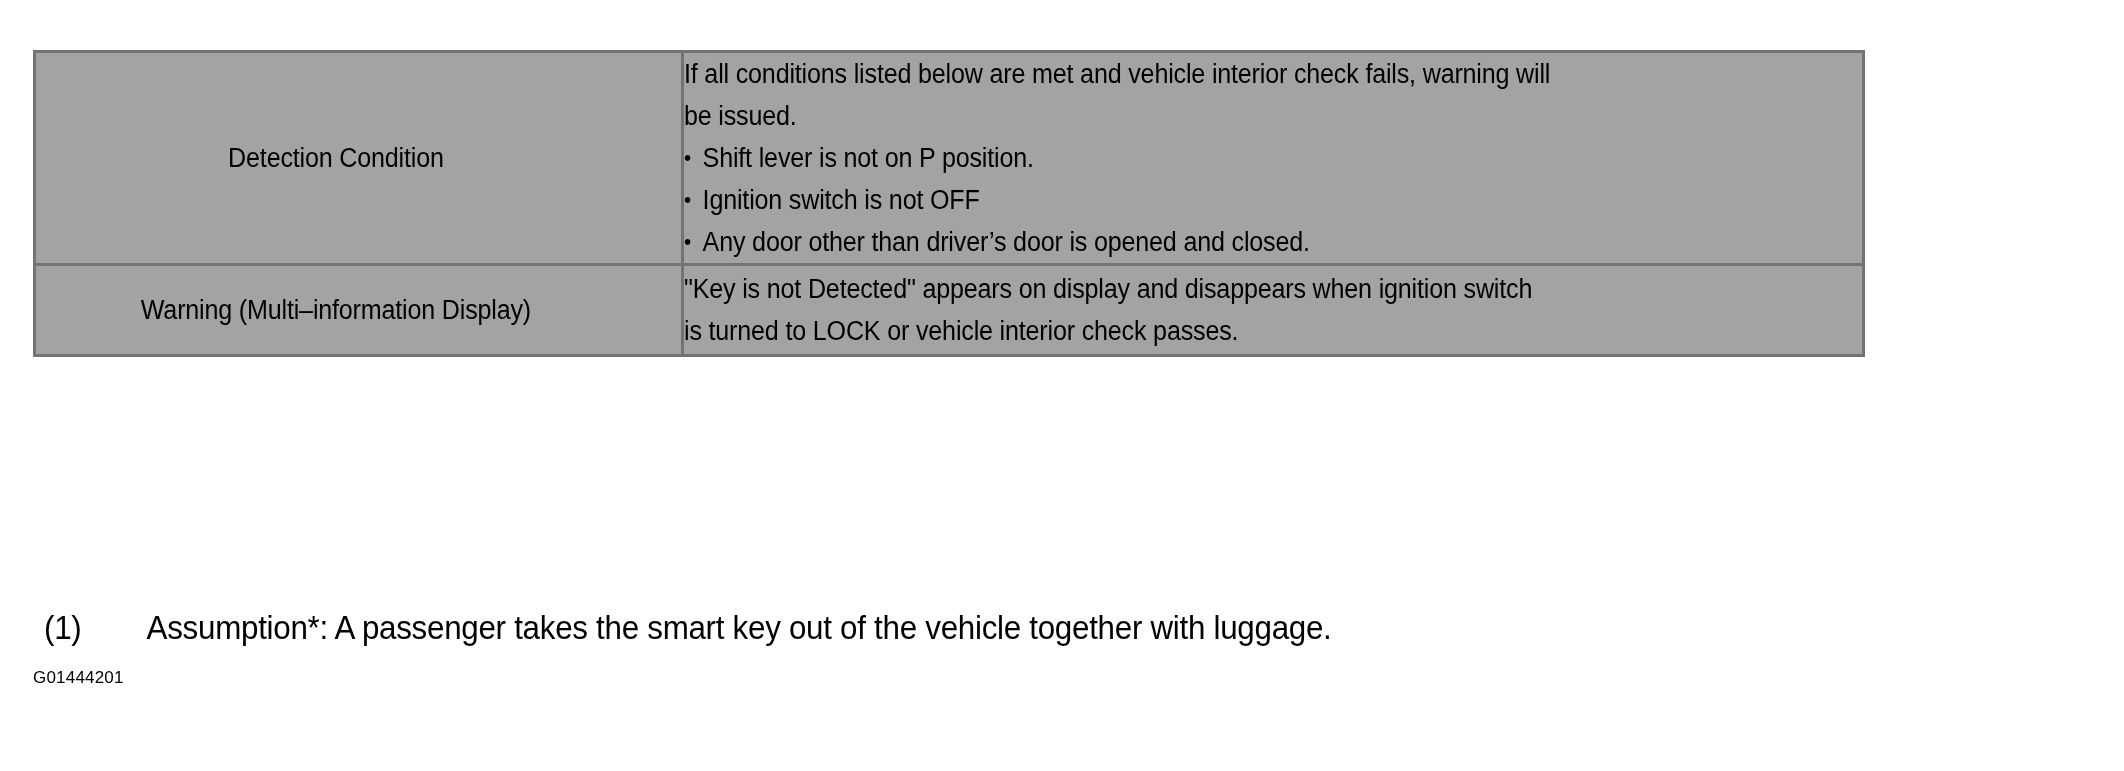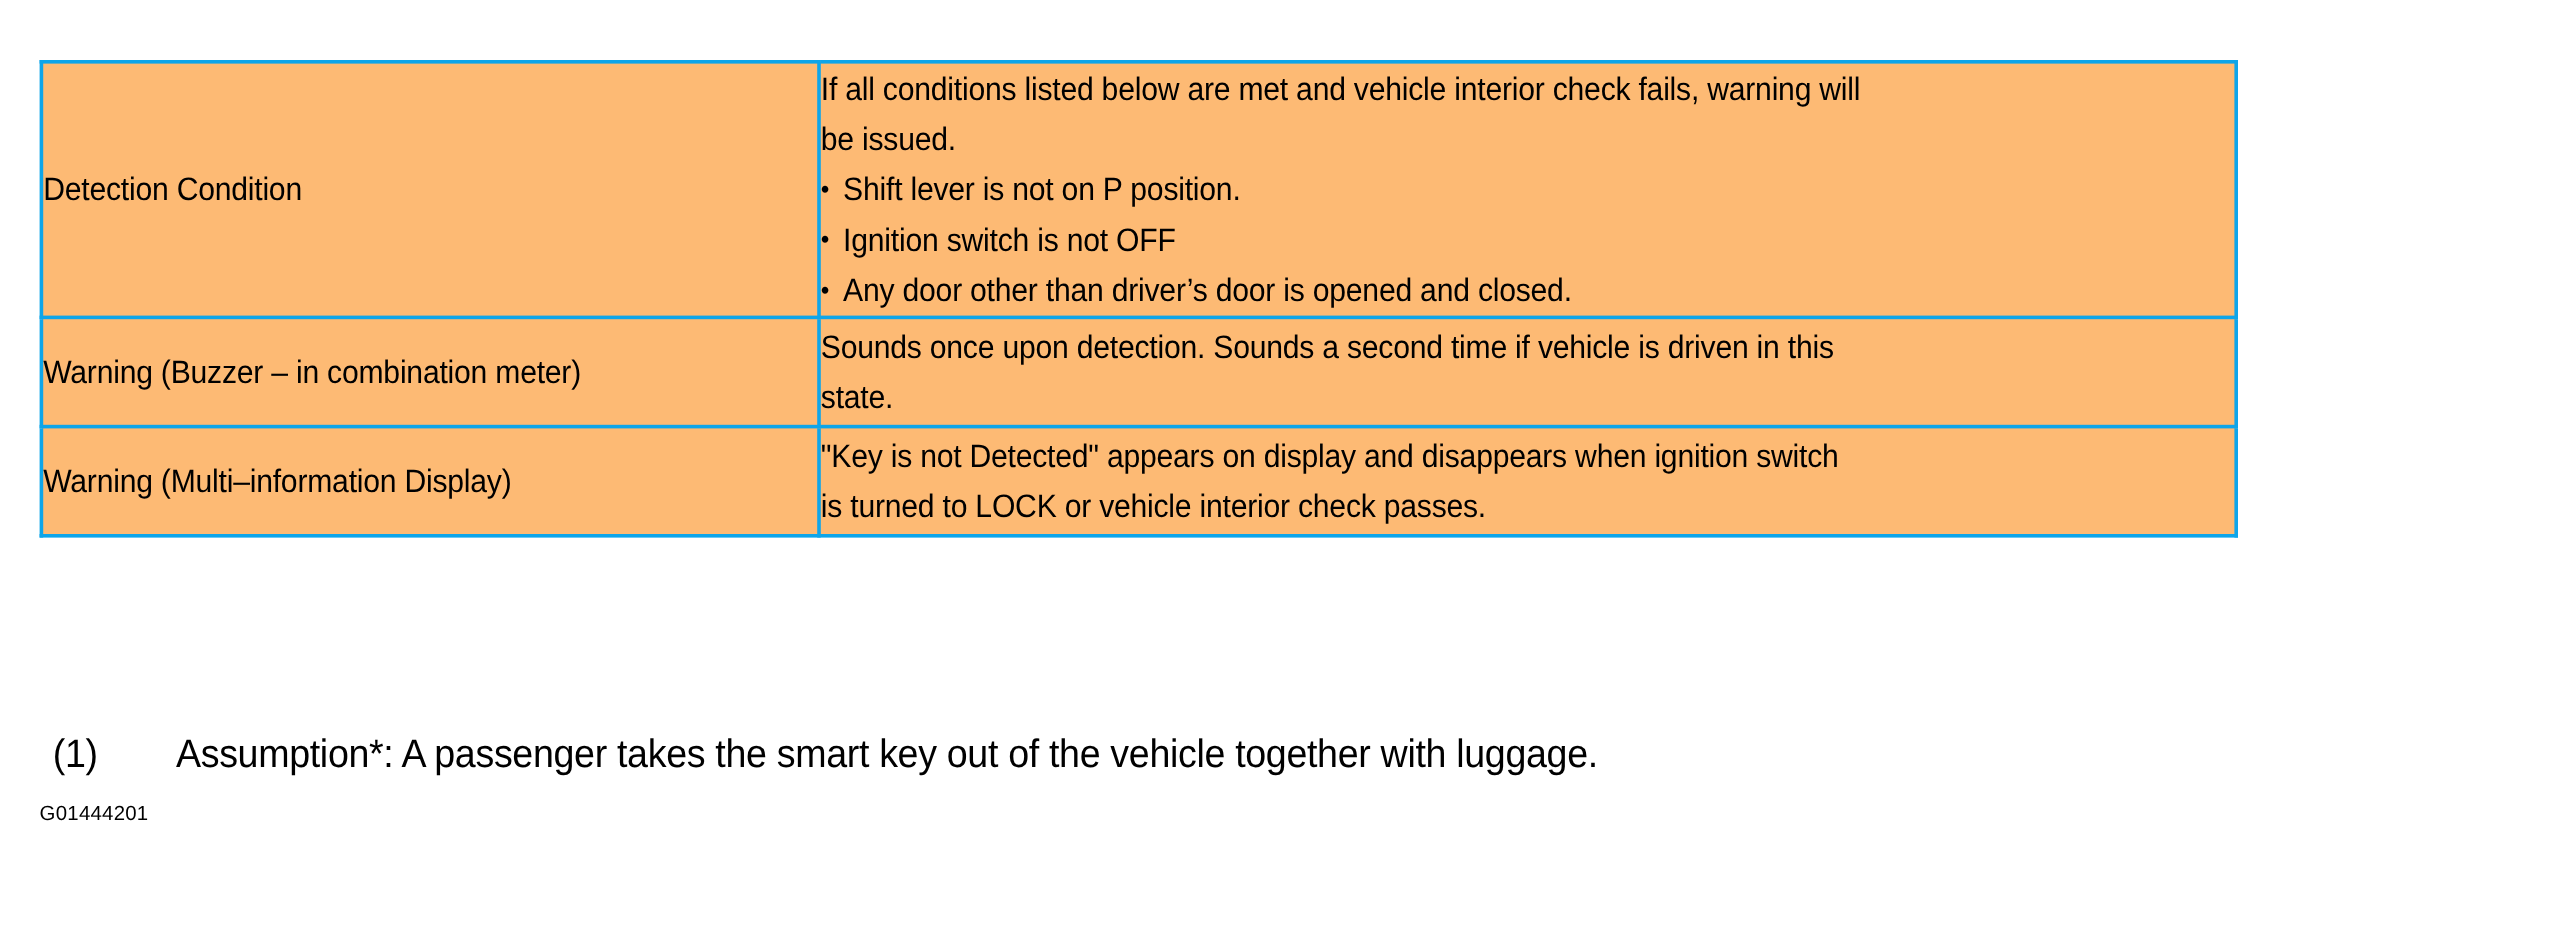--- a/index.html
+++ b/index.html
@@ -30,30 +30,31 @@
   .spec-table {
     position: absolute;
     left: 33px;
     top: 50px;
     width: 1823px;
     border-collapse: collapse;
     table-layout: fixed;
     background: #ffffff;
   }
   .spec-table td {
-    border: 3px solid #0ea5e9;
+    border: 3px solid #737373;
     vertical-align: middle;
     padding: 0;
-    background: #fdba74;
+    background: #a3a3a3;
   }
   .col-label { width: 645px; }
   .col-value { width: 1178px; }
 
   .label-cell {
     padding: 10px 0 10px 12px;
+    text-align: center;
   }
   .value-cell {
     padding: 12px 10px 12px 14px;
   }
 
   
   .label-text {
     font-size: 27px;
     line-height: 34px;
     letter-spacing: -0.2px;
@@ -137,29 +138,20 @@
         </td>
         <td class="col-value value-cell">
           <div class="value-line">If all conditions listed below are met and vehicle interior check fails, warning will</div>
           <div class="value-line">be issued.</div>
           <div class="value-line bullet">Shift lever is not on P position.</div>
           <div class="value-line bullet">Ignition switch is not OFF</div>
           <div class="value-line bullet">Any door other than driver’s door is opened and closed.</div>
         </td>
       </tr>
 
-      <tr class="row-buzzer">
-        <td class="col-label label-cell">
-          <div class="label-text">Warning (Buzzer – in combination meter)</div>
-        </td>
-        <td class="col-value value-cell">
-          <div class="value-line">Sounds once upon detection. Sounds a second time if vehicle is driven in this</div>
-          <div class="value-line">state.</div>
-        </td>
-      </tr>
 
       <tr class="row-mid">
         <td class="col-label label-cell">
           <div class="label-text">Warning (Multi–information Display)</div>
         </td>
         <td class="col-value value-cell">
           <div class="value-line">"Key is not Detected" appears on display and disappears when ignition switch</div>
           <div class="value-line">is turned to LOCK or vehicle interior check passes.</div>
         </td>
       </tr>

